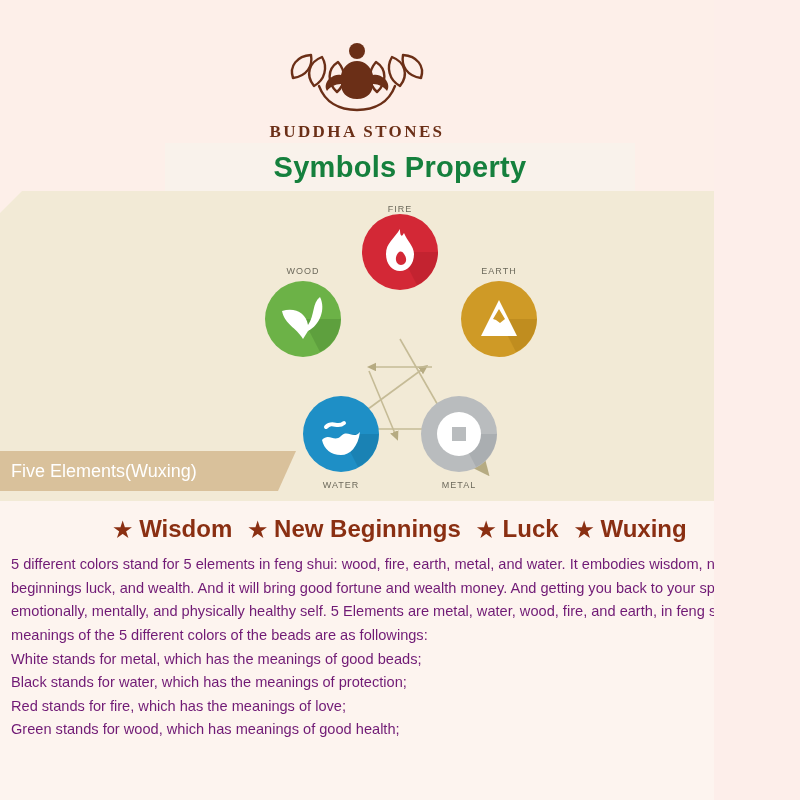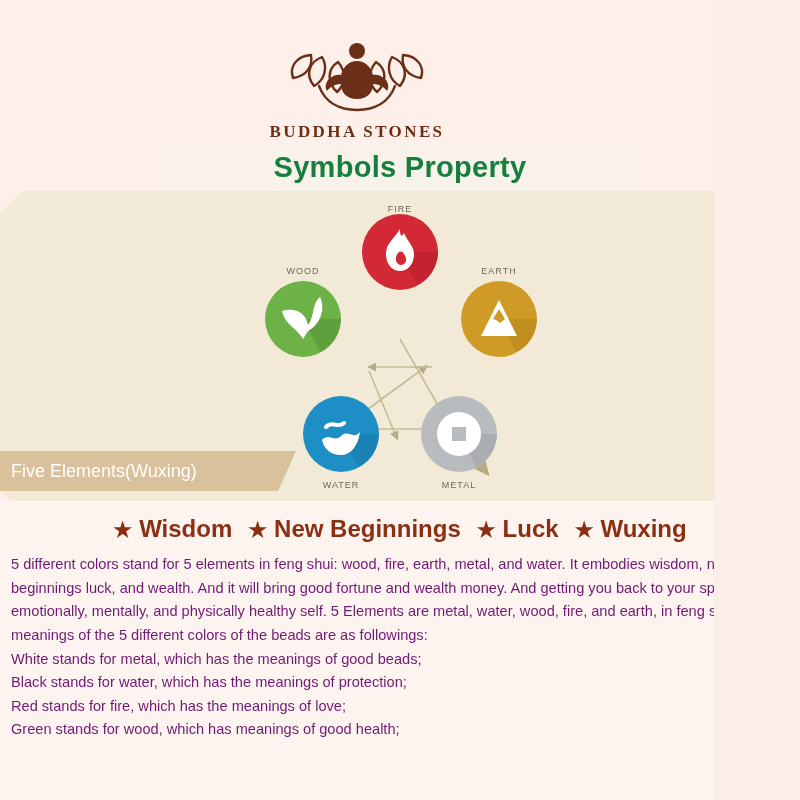--- a/index.html
+++ b/index.html
@@ -93,21 +93,20 @@
   }
   
   .diagram {
     position: absolute;
     top: 191px;
     left: 0;
     width: 800px;
     height: 310px;
     background: #f2ead6;
     overflow: hidden;
-    border-radius: 16px;
   }
   .diagram .notch-left {
     position: absolute;
     top: 0; left: 0;
     width: 0; height: 0;
     border-top: 22px solid #fdefe9;
     border-right: 22px solid transparent;
   }
   .diagram .notch-right {
     position: absolute;

